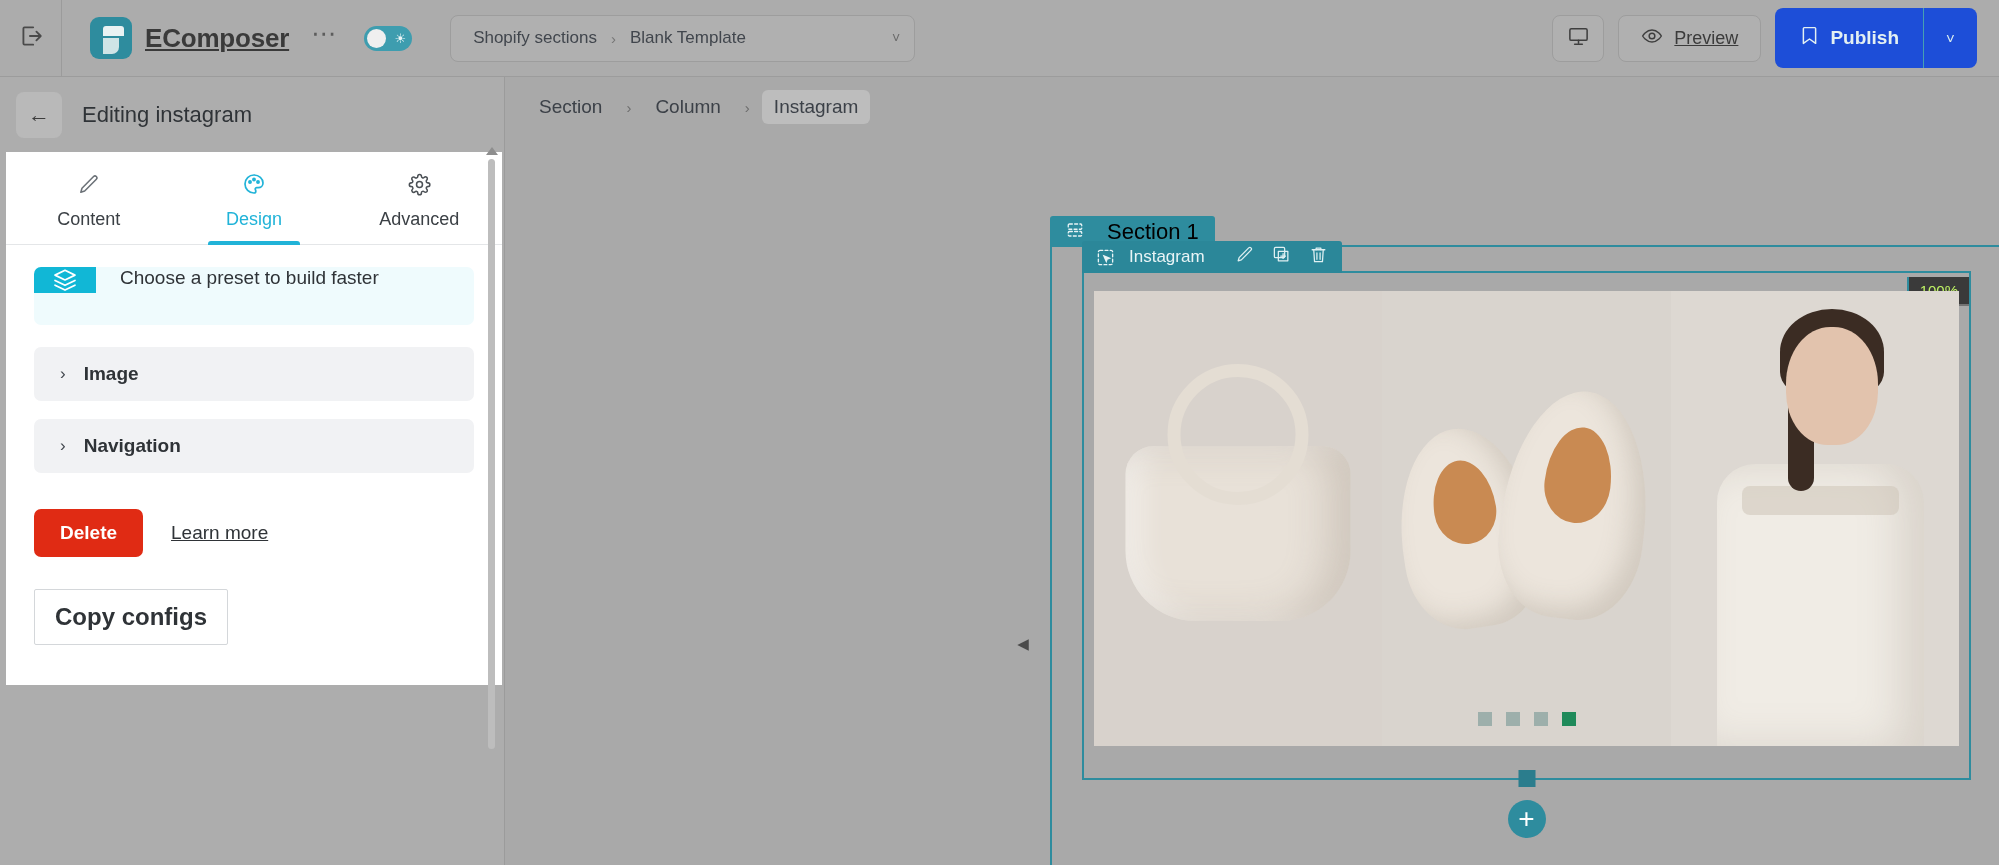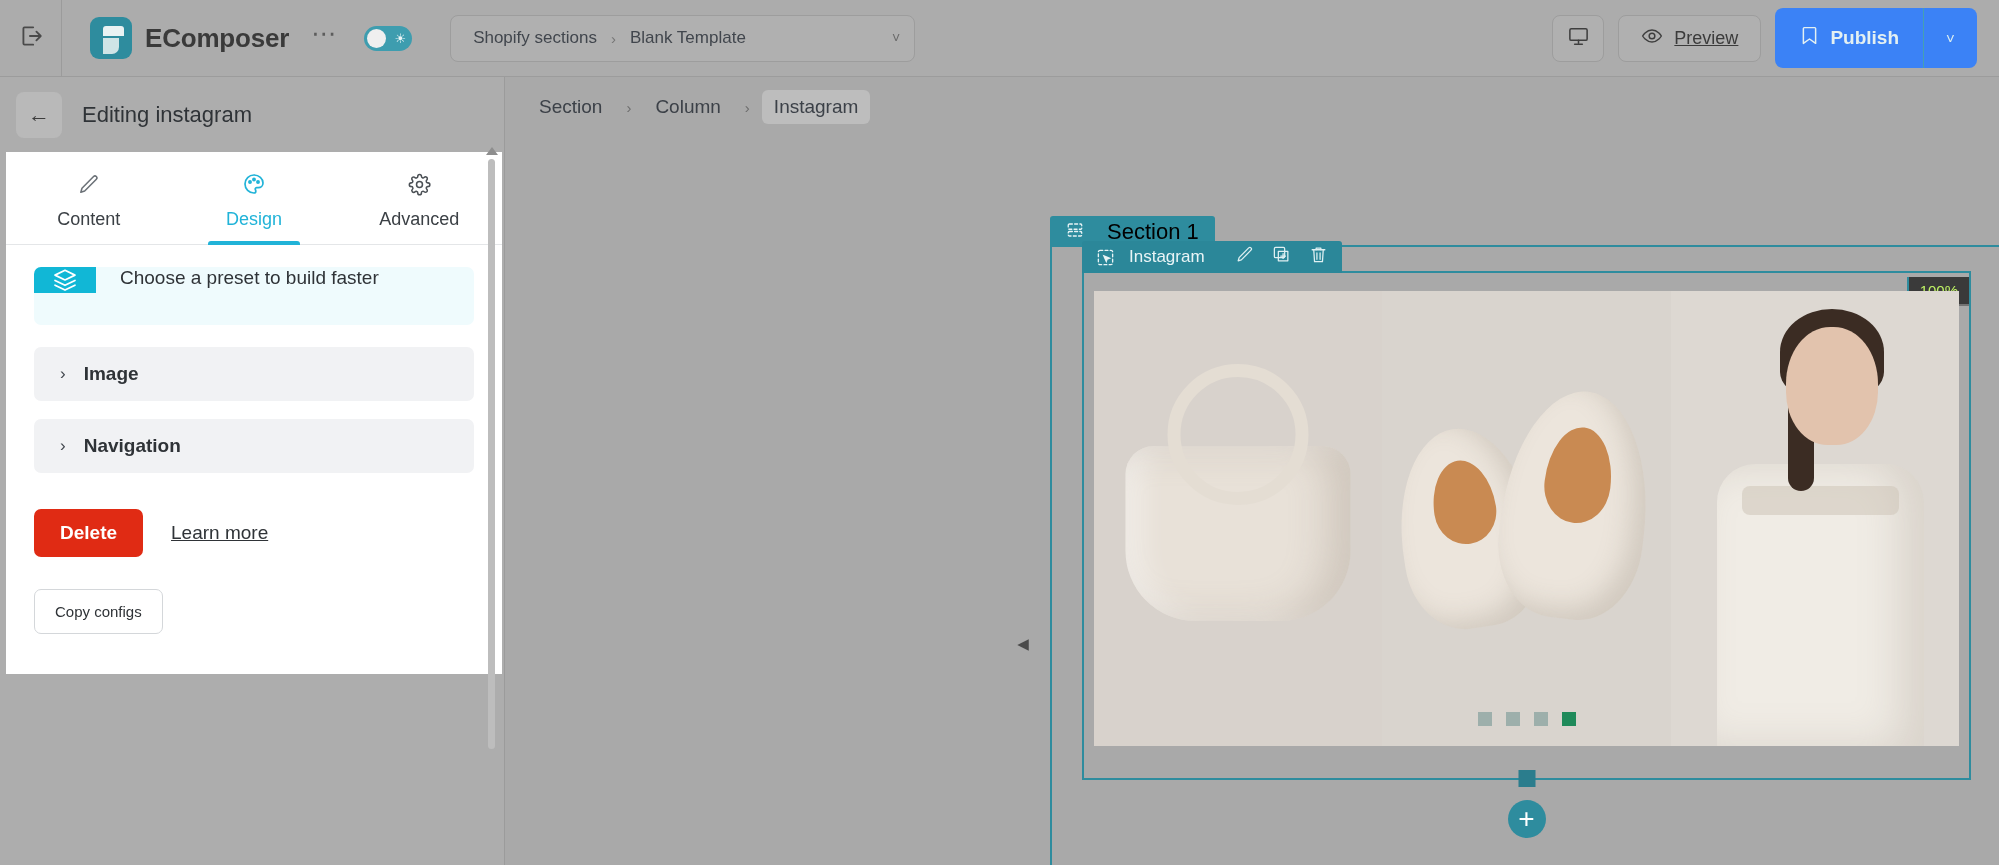--- a/index.html
+++ b/index.html
@@ -49,20 +49,21 @@
   }
   .logo-mark::after {
     content: ""; position: absolute;
     left: 13px; top: 21px; width: 16px; height: 16px;
     background: #cfe4e6;
     border-radius: 0 0 7px 0;
   }
   .brand-name {
     font-size: 26px; font-weight: bold; color: #3a3a3a;
     letter-spacing: -0.2px;
+    text-decoration: underline;
   }
   .tb-dots {
     margin-left: 22px; font-size: 25px; color: #5c5c5c;
     letter-spacing: 2px; line-height: 10px; padding-bottom: 10px;
   }
   .tb-toggle {
     margin-left: 26px;
     width: 48px; height: 25px; border-radius: 13px;
     background: #3e9daf; position: relative;
     display: flex; align-items: center;
@@ -104,21 +105,21 @@
   .preview-btn {
     height: 47px; padding: 0 22px;
     border: 1px solid #9d9d9d; border-radius: 8px;
     background: #b0b0b0;
     display: flex; align-items: center; gap: 11px;
     font-size: 18px; color: #3b3b3b; text-decoration: underline;
   }
   .publish-group {
     display: flex; align-items: stretch;
     border-radius: 8px; overflow: hidden;
-    background: #3b82f6;
+    background: #1d4ed8;
   }
   .publish-btn {
     height: 60px; padding: 0 24px;
     display: flex; align-items: center; gap: 10px;
     color: #e3f0f2; font-size: 19px; font-weight: bold;
   }
   .publish-caret {
     width: 54px; display: flex; align-items: center; justify-content: center;
     border-left: 1px solid #46a0b1; color: #dceff1; font-size: 15px;
   }
@@ -202,23 +203,23 @@
   .delete-btn {
     background: #e02b14; color: #fff;
     border-radius: 7px; padding: 13px 26px;
     font-size: 19px; font-weight: bold;
   }
   .learn-link {
     font-size: 19px; color: #2f3337; text-decoration: underline;
   }
   .copy-btn {
     margin-top: 32px; display: inline-block;
-    border: 1px solid #d4d7da; border-radius: 7px;
+    border: 1px solid #d4d7da; border-radius: 2px;
     background: #fff; padding: 13px 20px;
-    font-size: 15px; color: #2f3337;
+    font-size: 24px; color: #2f3337; font-weight: bold;
   }
 
   .sb-scrollbar {
     position: absolute; top: 82px; right: 9px;
     width: 7px; height: 590px;
     background: #bdbdbd; border-radius: 4px;
   }
   .sb-scrollbar::before {
     content: ""; position: absolute; top: -12px; left: -2px;
     border-left: 6px solid transparent; border-right: 6px solid transparent;

